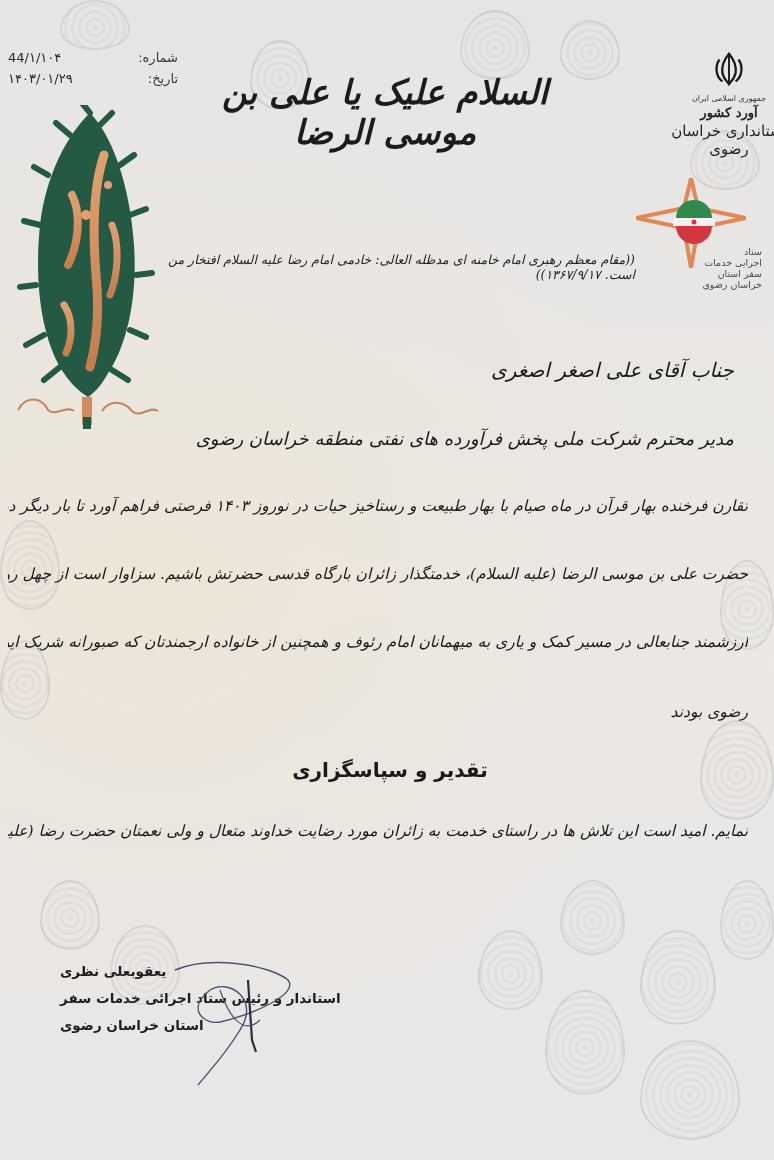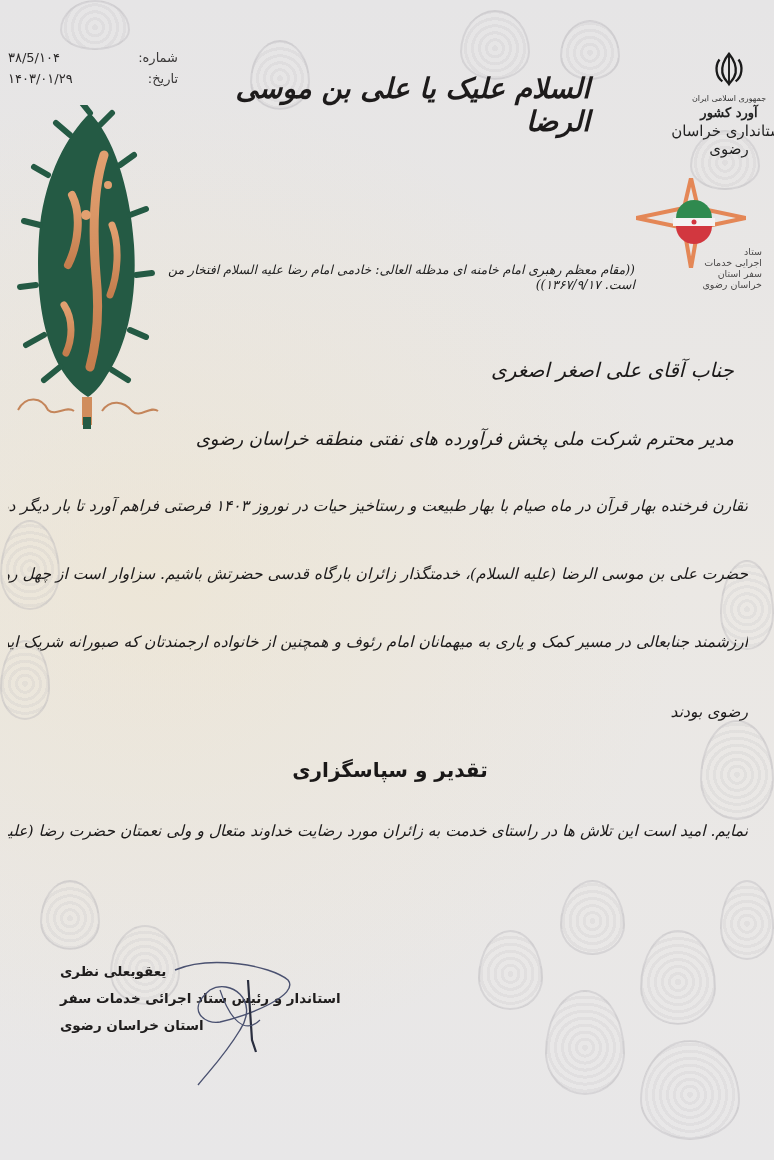--- a/index.html
+++ b/index.html
@@ -36,32 +36,32 @@
 
     
     .emblem-wrap { left: 664px; top: 50px; width: 130px; text-align: center; }
     .emblem { width: 38px; height: 38px; margin: 0 auto 2px; }
     .org-line1 { font-size: 8px; color: #333; }
     .org-line2 { font-size: 13px; font-weight: bold; font-family: "DejaVu Serif", serif; color: #222; margin-top: 2px; }
     .org-line3 { font-size: 15px; font-family: "DejaVu Serif", serif; color: #222; margin-top: 2px; }
 
     
     .salutation {
-      left: 180px; top: 72px; width: 410px; 
-      font-family: "DejaVu Serif", serif; font-size: 28px; font-weight: bold; color: #1d1b1b;
+      left: 180px; top: 72px; width: 410px; text-align: center;
+      font-family: "DejaVu Serif", serif; font-size: 34px; font-weight: bold; color: #1d1b1b;
       font-style: italic; letter-spacing: 1px;
     }
 
     
     .setad-logo { left: 636px; top: 178px; width: 110px; height: 90px; }
     .setad-text { left: 672px; top: 246px; width: 90px; font-size: 9.5px; color: #4a4848; line-height: 11px; }
 
     
     .quote {
-      left: 145px; top: 262px; width: 490px; text-align: right;
+      left: 145px; top: 252px; width: 490px; text-align: right;
       font-family: "DejaVu Serif", serif; font-size: 12.5px; color: #222; font-style: italic;
     }
 
     
     .art { left: 12px; top: 105px; width: 150px; height: 330px; }
 
     
     .addressee { right: 40px; top: 358px; font-family: "DejaVu Serif", serif; font-size: 20px; font-style: italic; color: #1b1919; }
     .position { right: 40px; top: 428px; font-family: "DejaVu Serif", serif; font-size: 18px; font-style: italic; color: #1b1919; }
 
@@ -105,21 +105,21 @@
   <div class="motif" style="left:478px;top:930px;width:65px;height:80px;"></div>
   <div class="motif" style="left:640px;top:1040px;width:100px;height:100px;"></div>
   <div class="motif" style="left:110px;top:925px;width:70px;height:80px;"></div>
   <div class="motif" style="left:40px;top:880px;width:60px;height:70px;"></div>
   <div class="motif" style="left:720px;top:880px;width:54px;height:80px;"></div>
   <div class="motif" style="left:690px;top:130px;width:70px;height:60px;"></div>
 
   <div class="abs meta">
     <div class="row">
       <span class="lbl">شماره:</span>
-      <span class="val">۳۸/5/۱۰۴</span>
+      <span class="val">44/۱/۱۰۴</span>
     </div>
     <div class="row">
       <span class="lbl">تاریخ:</span>
       <span class="val">۱۴۰۳/۰۱/۲۹</span>
     </div>
   </div>
 
   <div class="abs salutation rtl">السلام علیک یا علی بن موسی الرضا</div>
 
   <div class="abs emblem-wrap rtl">

